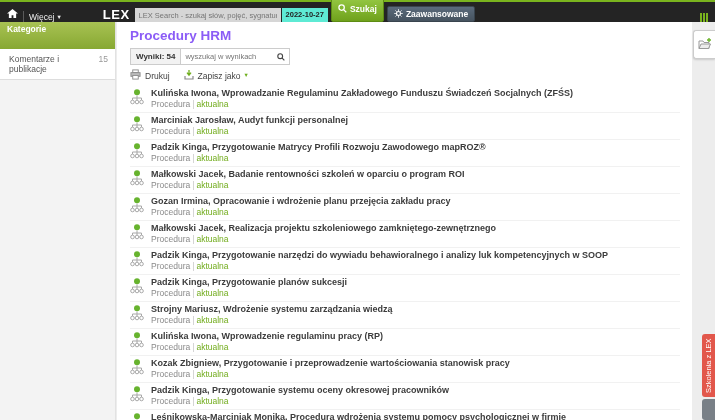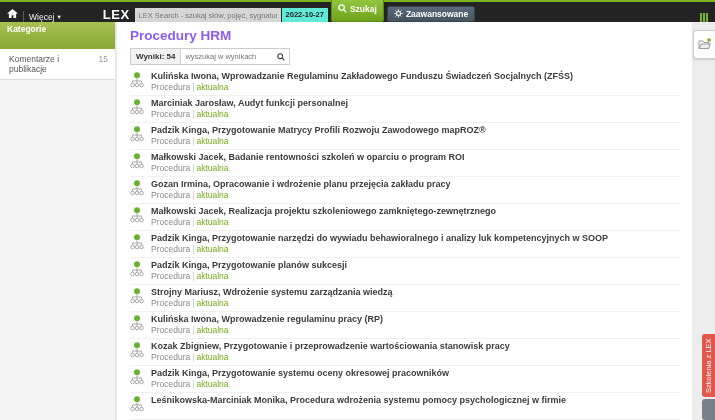--- a/index.html
+++ b/index.html
@@ -149,20 +149,42 @@
         <span>
           <svg width="8" height="8" viewBox="0 0 10 10">
               <circle cx="4" cy="4" r="3" fill="none" stroke="#444" stroke-width="1.4"></circle>
               <line x1="6.2" y1="6.2" x2="9.2" y2="9.2" stroke="#444" stroke-width="1.4"></line>
             </svg>
         </span>
       </button>
     </div>
   </div>
 
+  <div class="toolbar-row">
+    <button class="tool-btn">
+      <span>
+        <svg width="11" height="11" viewBox="0 0 12 11">
+            <rect x="3" y="0.5" width="6" height="3" fill="#fff" stroke="#8a8a8a"></rect>
+            <rect x="1" y="3.5" width="10" height="4" fill="#bdbdbd" stroke="#8a8a8a"></rect>
+            <rect x="3" y="6.5" width="6" height="4" fill="#fff" stroke="#8a8a8a"></rect>
+          </svg>
+      </span>
+      <span>Drukuj</span>
+    </button>
+    <button class="tool-btn">
+      <span>
+        <svg width="10" height="10" viewBox="0 0 10 10">
+            <path d="M5 0v4.2M3 2.7L5 5.2l2-2.5" stroke="#6fae1c" fill="none" stroke-width="1.3"></path>
+            <path d="M1 6v3h8V6" fill="none" stroke="#8a8a8a" stroke-width="1.2"></path>
+          </svg>
+      </span>
+      <span>Zapisz jako</span>
+      <span class="chev-green">▾</span>
+    </button>
+  </div>
 
   <div class="list">
       <div class="item">
       <span class="item-icon">
         <svg width="14" height="17" viewBox="0 0 14 17">
             <circle cx="7" cy="3.2" r="3" fill="#67b32e"></circle>
             <path d="M7 6.5v2.5M2.5 9h9M2.5 9v2M7 9v2M11.5 9v2" stroke="#a8a8a8" fill="none"></path>
             <circle cx="2.5" cy="13" r="1.8" fill="#fff" stroke="#a8a8a8"></circle>
             <circle cx="7" cy="13" r="1.8" fill="#fff" stroke="#a8a8a8"></circle>
             <circle cx="11.5" cy="13" r="1.8" fill="#fff" stroke="#a8a8a8"></circle>

